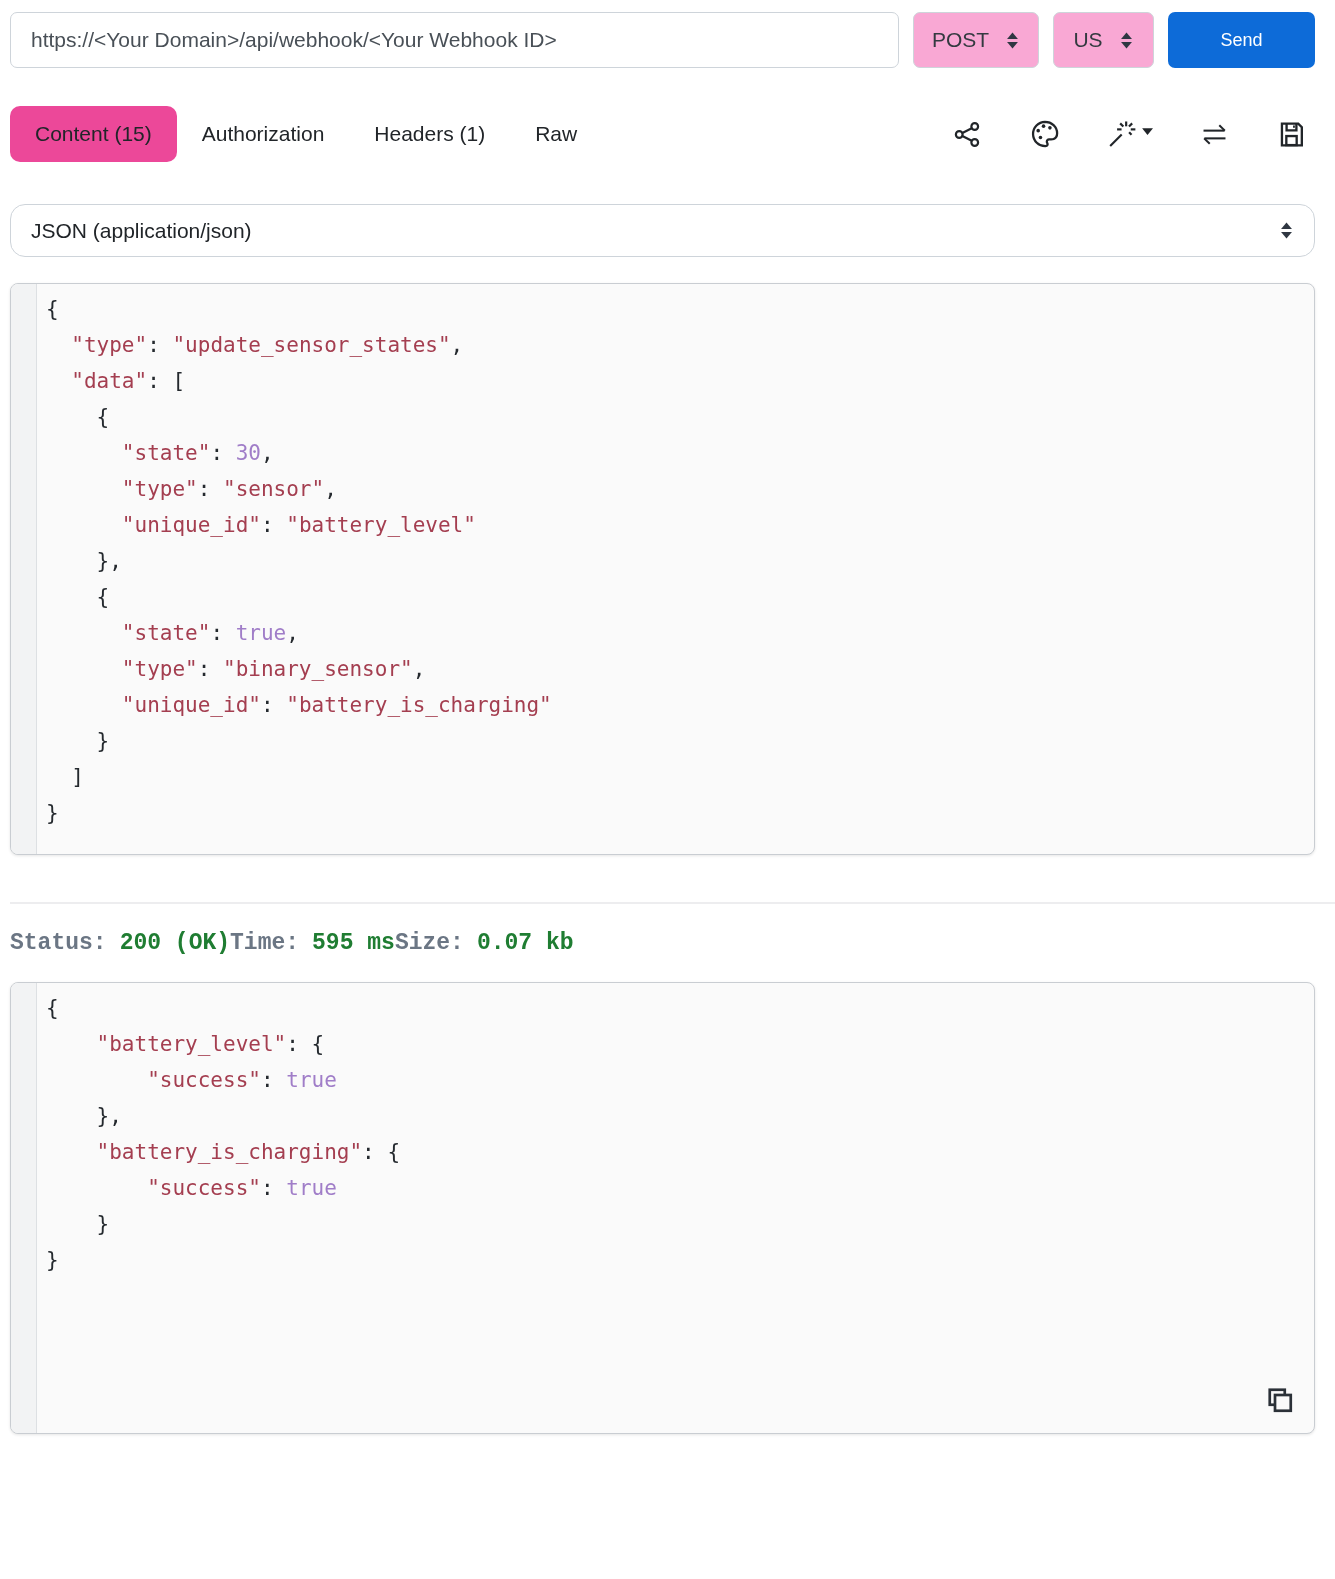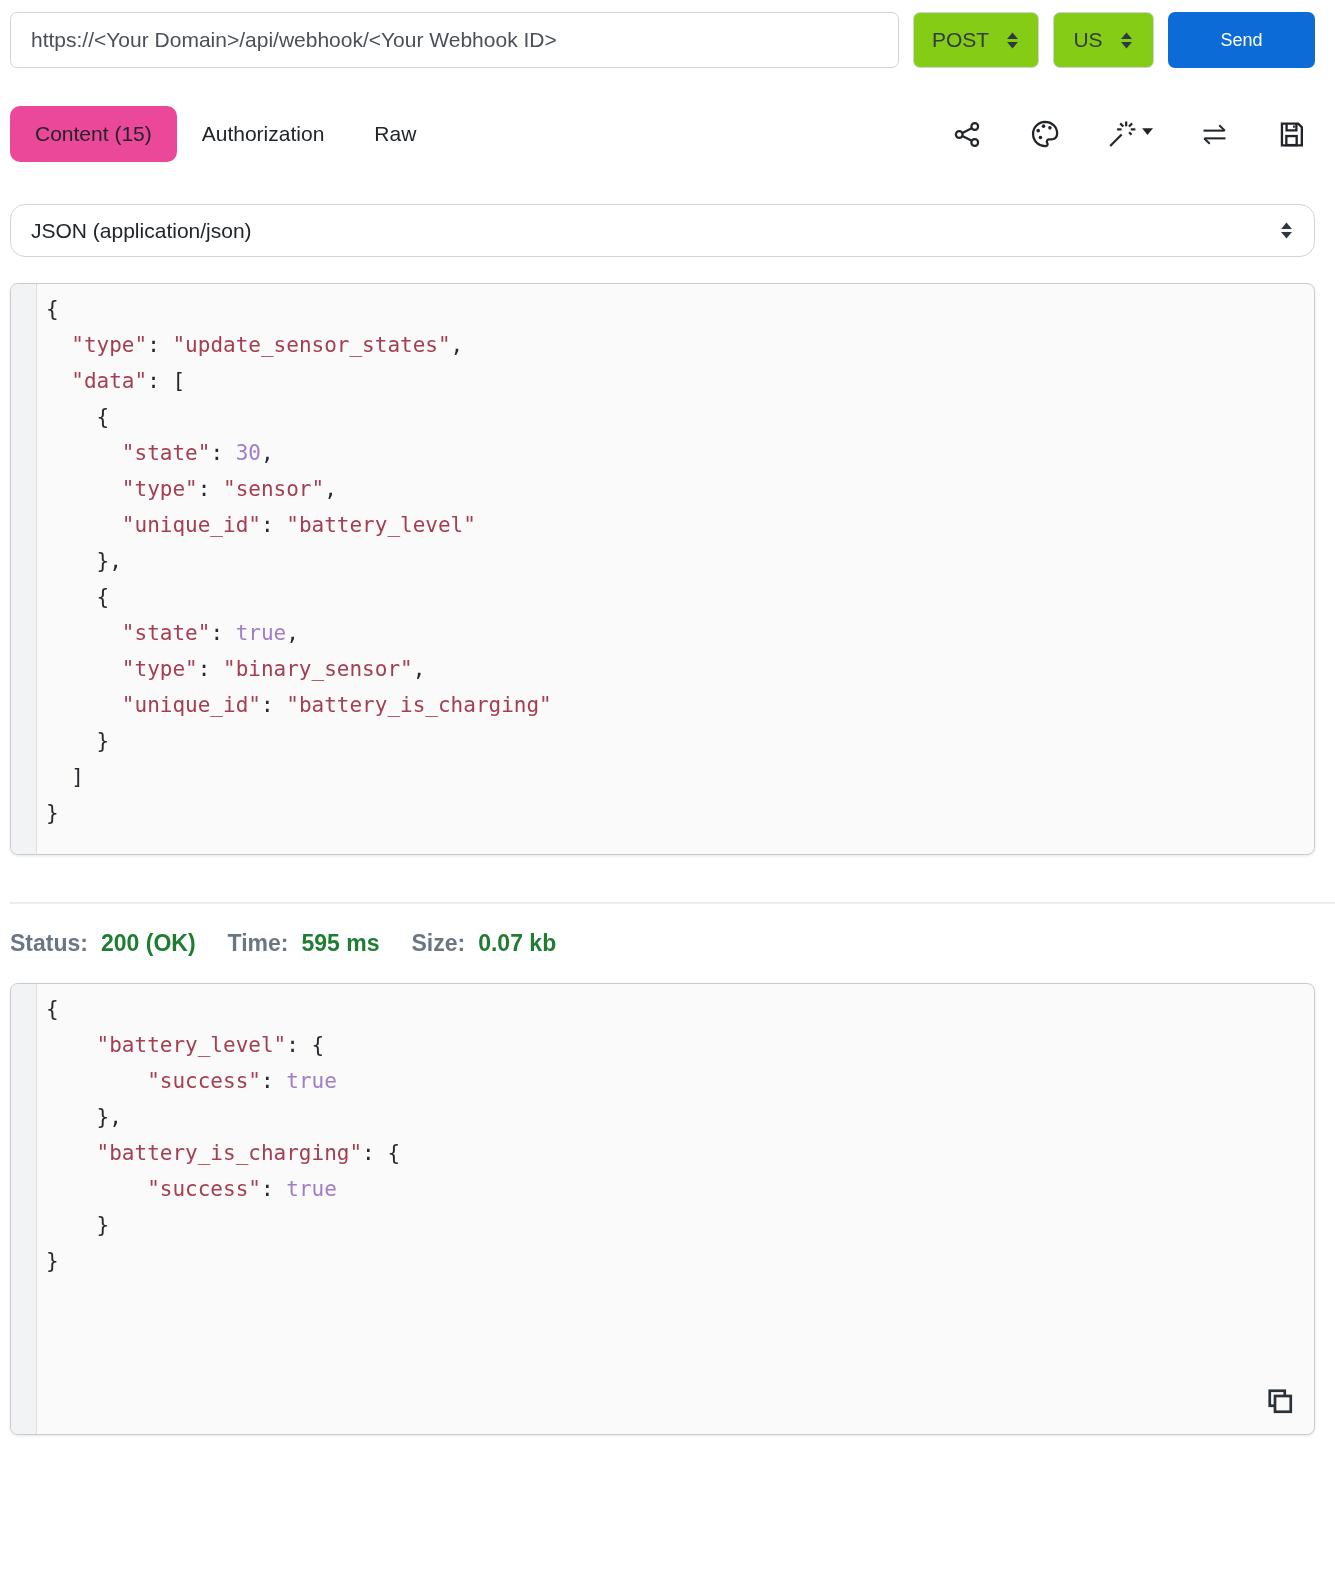--- a/index.html
+++ b/index.html
@@ -4,21 +4,21 @@
 <style>
   * { box-sizing: border-box; margin: 0; padding: 0; }
   html, body { width: 1335px; background: #ffffff; font-family: "Liberation Sans", sans-serif; }
   body { height: 1579px; overflow: hidden; }
   .wrap { padding: 12px 0 0 10px; width: 1325px; }
 
   
   .row-url { display: flex; gap: 14px; height: 56px; width: 1305px; }
   .url-input { flex: 1; border: 1px solid #ced4da; border-radius: 7px; display: flex; align-items: center;
                padding: 0 20px; font-size: 21px; color: #495057; background: #fff; }
-  .pill-select { border: 1px solid #ced4da; border-radius: 7px; background: #84cc16; display: flex;
+  .pill-select { border: 1px solid #ced4da; border-radius: 7px; background: #f9a8d4; display: flex;
                  align-items: center; justify-content: center; gap: 16px; font-size: 21px; color: #343a40; cursor: pointer; }
   .method-select { width: 126px; }
   .region-select { width: 101px; align-items: center; }
   .send-btn { width: 147px; border: none; border-radius: 7px; background: #0d6bd8; color: #fff;
               font-size: 18px; font-family: "Liberation Sans", sans-serif; cursor: pointer; }
 
   
   .tabs-row { margin-top: 38px; display: flex; align-items: center; height: 56px; width: 1305px; }
   .tab { padding: 0 25px; height: 56px; display: flex; align-items: center; font-size: 21px;
          color: #212529; border-radius: 10px; cursor: pointer; white-space: nowrap; }
@@ -38,22 +38,22 @@
   .panel-response { height: 452px; }
   .gutter { width: 26px; background: #f2f3f4; border-right: 1px solid #dde0e3; flex: none; }
   .code { padding: 7px 0 0 9px; font-family: "DejaVu Sans Mono", monospace; font-size: 21px; line-height: 36px; }
   .code-line { white-space: pre; }
   .seg-pu { color: #24292e; }
   .seg-st { color: #a43e50; }
   .seg-li { color: #a07dc8; }
 
   
   .divider { margin-top: 47px; width: 1325px; border: none; border-top: 2px solid #ededef; }
-  .status-row { margin-top: 26px; display: flex; align-items: center; gap: 32px;
-                font-size: 23px; font-weight: bold; }
+  .status-row { margin-top: 26px; display: flex; align-items: center; 
+                font-size: 23px; font-weight: bold; font-family: Liberation Mono, monospace; }
   .status-group { display: flex; gap: 13px; }
   .status-label { color: #6b7684; }
   .status-value { color: #1f7d32; }
 
   .copy-btn { position: absolute; right: 16px; bottom: 12px; width: 40px; height: 40px;
               display: flex; align-items: center; justify-content: center; cursor: pointer; }
   .resp-tabs { margin-top: 60px; }
 </style>
 </head>
 <body>
@@ -77,20 +77,21 @@
         <polygon points="8,1.5 13.8,8.5 2.2,8.5" fill="#2f3742"></polygon>
         <polygon points="2.2,11.5 13.8,11.5 8,18.5" fill="#2f3742"></polygon>
       </svg>
     </div>
     <button class="send-btn">Send</button>
   </div>
 
   <div class="tabs-row">
     <div class="tab active">Content (15)</div>
     <div class="tab">Authorization</div>
+    <div class="tab">Headers (1)</div>
     <div class="tab">Raw</div>
 
     <div class="icon-strip">
       <span class="icon-btn">
         <svg width="31" height="31" viewBox="0 0 24 24" fill="none" stroke="#212529" stroke-width="1.7">
           <circle cx="5.6" cy="12" r="2.6"></circle>
           <circle cx="17.6" cy="5.8" r="2.6"></circle>
           <circle cx="17.6" cy="18.2" r="2.6"></circle>
           <line x1="8" y1="10.8" x2="15.3" y2="7.1"></line>
           <line x1="8" y1="13.2" x2="15.3" y2="16.9"></line>

